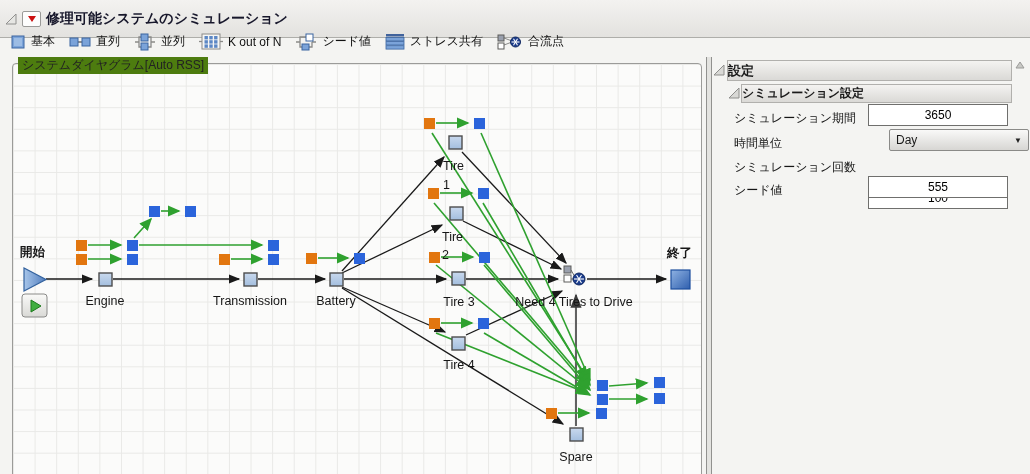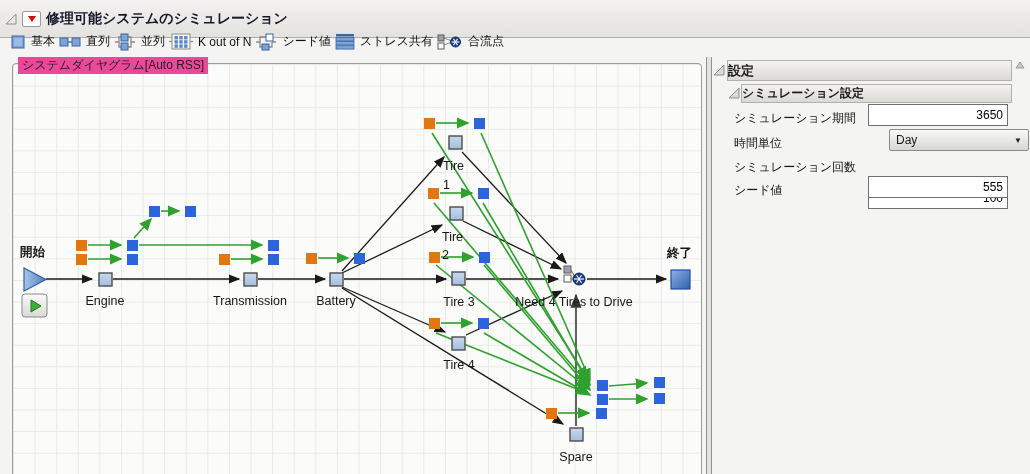--- a/index.html
+++ b/index.html
@@ -20,35 +20,35 @@
     width:19px; height:16px; background:#fdfdfd; border:1px solid #9a9a98;
     border-radius:2px; display:flex; align-items:center; justify-content:center;
     margin-right:5px; cursor:pointer;
   }
   .red-menu .tri { width:0; height:0; border-left:4px solid transparent;
     border-right:4px solid transparent; border-top:6px solid #cc1111; }
   .titlebar .title { font-size:14px; font-weight:bold; color:#17172b; }
   
   .toolbar {
     position:absolute; left:0; top:27px; width:1030px; height:29px;
-    display:flex; align-items:center; padding-left:10px; gap:4px;
+    display:flex; align-items:center; padding-left:10px; gap:14px;
   }
   .tb-item { display:flex; align-items:center; gap:5px; cursor:pointer; }
   .tb-item .lbl { font-size:12px; color:#111; white-space:nowrap; }
   
   .diagram-panel {
     position:absolute; left:12px; top:63px; width:690px; height:420px;
     border:1px solid #9b9b99; border-radius:4px;
     background-color:#fbfbfa;
     background-image:linear-gradient(to right,#e9e9e7 1px,transparent 1px),
                      linear-gradient(to bottom,#e9e9e7 1px,transparent 1px);
     background-size:21.6px 21.6px;
   }
   .diagram-legend {
-    position:absolute; left:18px; top:57px; background:#ec4899;
+    position:absolute; left:18px; top:57px; background:#4d7c0f;
     padding:0 4px; font-size:12px; color:#222; z-index:3;
   }
   svg.overlay { position:absolute; left:0; top:57px; width:705px; height:417px; z-index:2; }
   
   .splitter {
     position:absolute; left:706px; top:57px; width:6px; height:417px;
     border-left:1px solid #91918f; border-right:1px solid #91918f;
     background:#e3e3e0; cursor:col-resize;
   }
   
@@ -61,21 +61,21 @@
     font-size:13px; font-weight:bold; }
   .hdr-sub  { position:absolute; left:29px; top:27px; width:271px; height:19px;
     font-size:12px; font-weight:bold; }
   .hdr-tri { position:absolute; width:12px; height:12px; cursor:pointer; }
   .tri-main { left:1px; top:7px; }
   .tri-sub  { left:16px; top:30px; }
   .grip { position:absolute; left:302px; top:2px; width:12px; height:12px; cursor:pointer; }
   .field-label { position:absolute; left:22px; font-size:12px; color:#161616; white-space:nowrap; }
   .field-input {
     position:absolute; left:156px; width:140px; height:22px;
-    border:1px solid #6f6f6d; background:#fff; text-align:right;
+    border:1px solid #6f6f6d; background:#fff; text-align:center;
     font-family:"Liberation Sans","DejaVu Sans",sans-serif; font-size:12px; padding:0 4px;
   }
   .field-select {
     position:absolute; left:156px; width:140px; height:22px;
     border:1px solid #8a8a88; border-radius:2px;
     background:linear-gradient(#f9f9f8,#d7d6d3);
     display:flex; align-items:center; justify-content:space-between;
     padding:0 6px; font-size:12px; cursor:pointer;margin-left:21px;
   }
   .field-select .arrow { font-size:8px; color:#222; }

